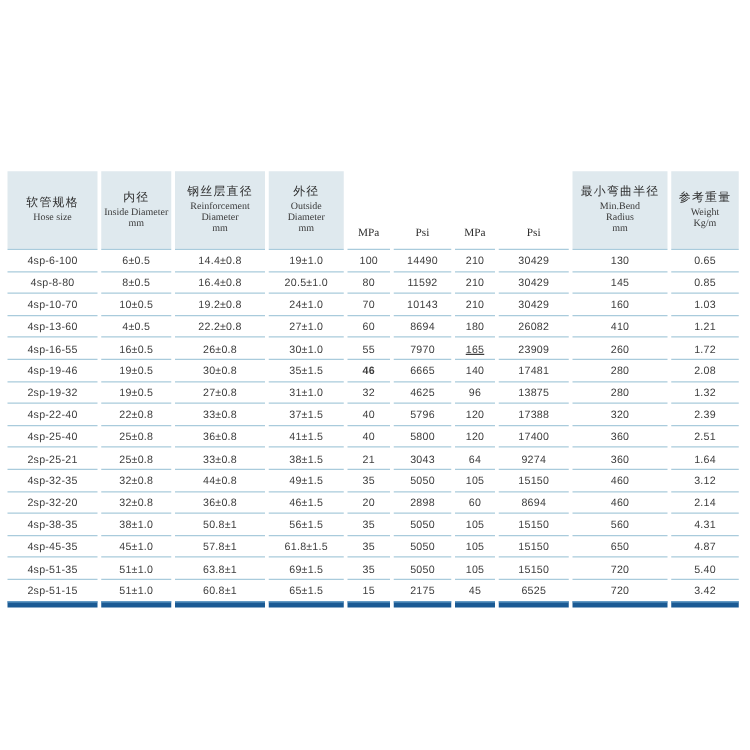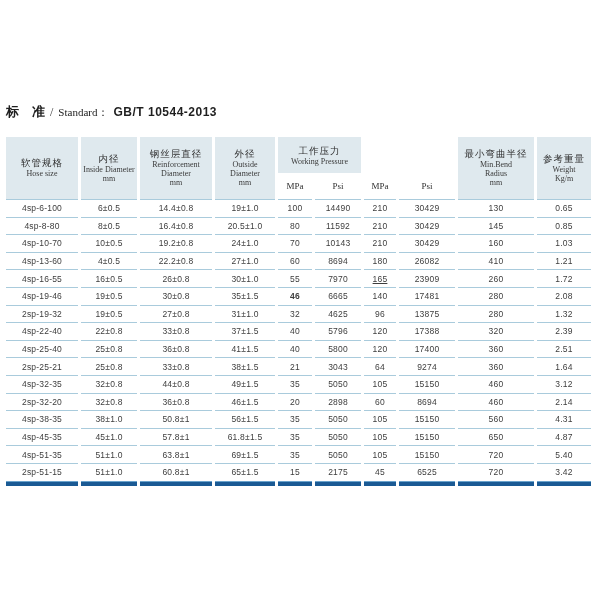--- a/index.html
+++ b/index.html
@@ -113,50 +113,40 @@
   }
   .bottom-cell {
     background: #1a5a94;
     border-top: 1px solid #6ba3cc;
   }
 </style>
 </head>
 <body>
 
 <div class="page">
-  <div class="title">
-    <span class="t-zh">标　准</span>
-    <span class="t-sep">/</span>
-    <span class="t-en">Standard：</span>
-    <span class="t-code">GB/T 10544-2013</span>
-  </div>
 
   <div class="spec-table" id="spec-table">
       <div class="h-cell" style="grid-area: 1 / 1 / span 2;">
         <div class="h-zh">软管规格</div>
         <div class="h-en">Hose size</div>
       </div>
       <div class="h-cell" style="grid-area: 1 / 2 / span 2;">
         <div class="h-zh">内径</div>
         <div class="h-en">Inside Diameter</div>
         <div class="h-unit">mm</div>
       </div>
       <div class="h-cell" style="grid-area: 1 / 3 / span 2;">
         <div class="h-zh">钢丝层直径</div>
         <div class="h-en">Reinforcement Diameter</div>
         <div class="h-unit">mm</div>
       </div>
       <div class="h-cell" style="grid-area: 1 / 4 / span 2;">
         <div class="h-zh">外径</div>
         <div class="h-en">Outside Diameter</div>
         <div class="h-unit">mm</div>
-      </div>
-      <div class="h-cell h-group" style="grid-area: 1 / 5 / auto / span 2;">
-        <div class="h-zh">工作压力</div>
-        <div class="h-en">Working Pressure</div>
       </div>
       <div class="sub-cell" style="grid-area: 2 / 5;">MPa</div>
       <div class="sub-cell" style="grid-area: 2 / 6;">Psi</div>
       <div class="sub-cell" style="grid-area: 2 / 7;">MPa</div>
       <div class="sub-cell" style="grid-area: 2 / 8;">Psi</div>
       <div class="h-cell" style="grid-area: 1 / 9 / span 2;">
         <div class="h-zh">最小弯曲半径</div>
         <div class="h-en">Min.Bend Radius</div>
         <div class="h-unit">mm</div>
       </div>

